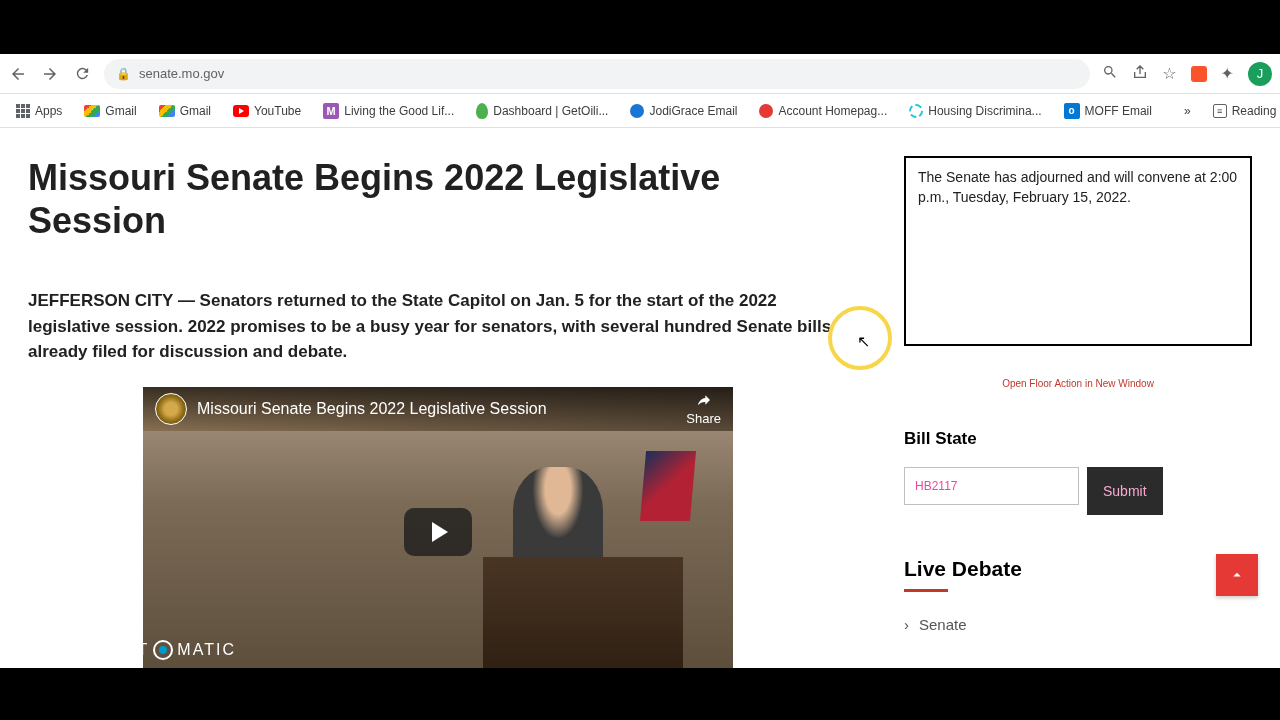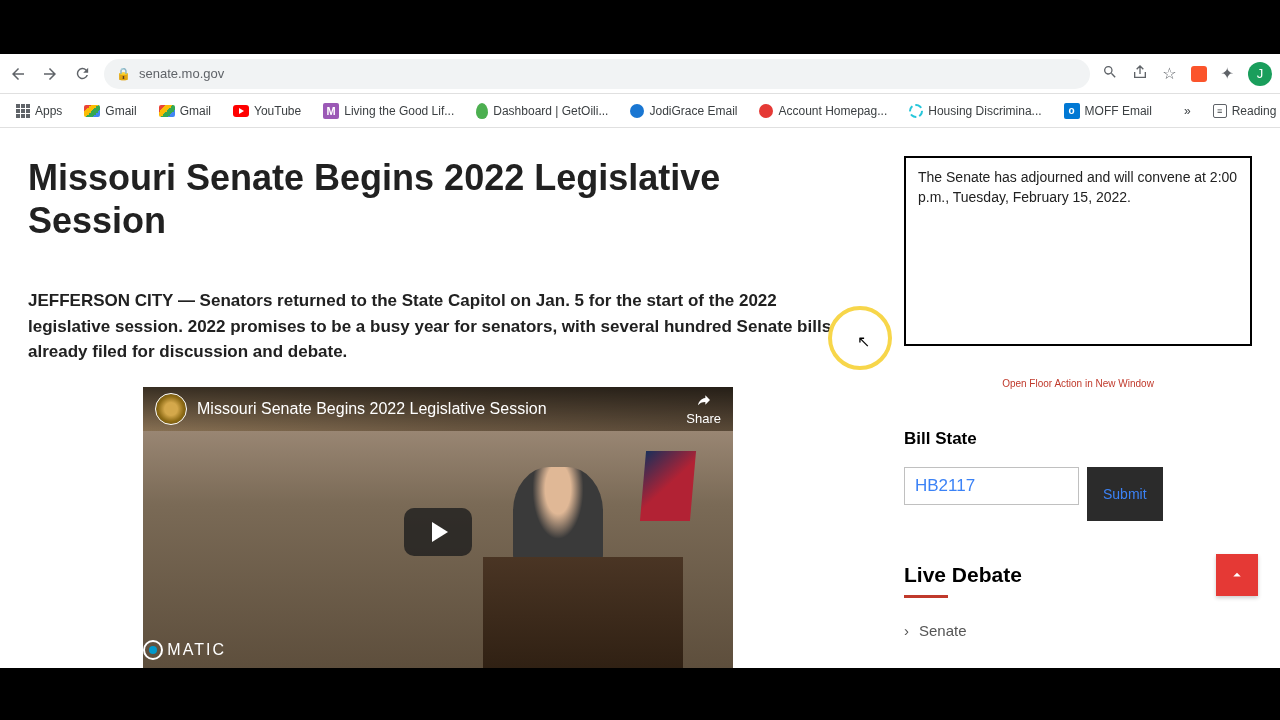--- a/index.html
+++ b/index.html
@@ -35,30 +35,30 @@
 .play-triangle { width: 0; height: 0; border-left: 16px solid #fff; border-top: 10px solid transparent; border-bottom: 10px solid transparent; margin-left: 4px; }
 .video-scene { position: absolute; inset: 44px 0 0 0; background: linear-gradient(180deg, #998673 0%, #7a6a56 30%, #5c4d3b 100%); }
 .podium { position: absolute; bottom: 0; right: 50px; width: 200px; height: 120px; background: linear-gradient(180deg, #4a3524 0%, #2e1f12 100%); }
 .speaker { position: absolute; bottom: 100px; right: 130px; width: 90px; height: 110px; background: radial-gradient(ellipse at 50% 20%, #e0b896 20%, #3a3a3a 40%); border-radius: 40% 40% 20% 20%; }
 .flag { position: absolute; top: 20px; right: 40px; width: 50px; height: 70px; background: linear-gradient(135deg, #1a2f5a 0%, #b22234 50%); transform: skew(-5deg); }
 
 .notice-box { border: 2px solid #000; padding: 10px 12px; font-size: 14px; color: #212121; line-height: 1.4; height: 190px; }
 .open-link { color: #c0392b; text-align: center; font-size: 10px; margin: 32px 0 40px; display: block; cursor: pointer; }
 .sidebar-heading { font-size: 17px; font-weight: bold; margin-bottom: 18px; }
 .search-row { display: flex; gap: 8px; margin-bottom: 42px; }
-.search-input { width: 175px; height: 38px; border: 1px solid #c0c0c0; padding: 0 10px; font-size: 17px; color: #3b82f6; }
-.submit-btn { height: 54px; padding: 0 16px; background: #2b2b2b; color: #3b82f6; border: none; font-size: 14px; cursor: pointer; }
+.search-input { width: 175px; height: 38px; border: 1px solid #c0c0c0; padding: 0 10px; font-size: 12px; color: #ec4899; }
+.submit-btn { height: 48px; padding: 0 16px; background: #2b2b2b; color: #f9a8d4; border: none; font-size: 14px; cursor: pointer; }
 .live-debate-h { font-size: 21px; font-weight: bold; margin-bottom: 8px; }
 .red-underline { width: 44px; height: 3px; background: #c0392b; margin-bottom: 24px; }
 .debate-item { display: flex; align-items: center; gap: 10px; color: #555; font-size: 15px; cursor: pointer; }
 
 .cursor-highlight { position: absolute; width: 64px; height: 64px; border: 4px solid #f7d64a; border-radius: 50%; top: 252px; left: 828px; pointer-events: none; }
 .cursor-arrow { position: absolute; top: 278px; left: 857px; font-size: 16px; color: #000; pointer-events: none; }
 
-.watermark { position: absolute; left: 10px; bottom: 58px; color: #fff; font-size: 11px; letter-spacing: 1px; line-height: 1.5; z-index: 10; }
+.watermark { position: absolute; left: 20px; bottom: 58px; color: #fff; font-size: 11px; letter-spacing: 1px; line-height: 1.5; z-index: 10; }
 .wm-main { font-size: 16px; font-weight: 300; letter-spacing: 2px; display: flex; align-items: center; gap: 4px; }
 .wm-circle { width: 20px; height: 20px; border: 2px solid #fff; border-radius: 50%; display: inline-flex; align-items: center; justify-content: center; }
 .wm-inner { width: 8px; height: 8px; background: #0099cc; border-radius: 50%; }
 
 .scroll-top { position: absolute; right: 22px; bottom: 72px; width: 42px; height: 42px; background: #e53935; display: flex; align-items: center; justify-content: center; cursor: pointer; box-shadow: 0 2px 4px rgba(0,0,0,0.2); }
 .scroll-top svg { fill: #fff; }
 
 .ic-apps { display: grid; grid-template-columns: repeat(3, 4px); grid-template-rows: repeat(3, 4px); gap: 1px; }
 .ic-apps span { background: #5f6368; }
 .ic-gmail { width: 16px; height: 12px; background: linear-gradient(135deg, #ea4335 25%, #fbbc04 25% 50%, #34a853 50% 75%, #4285f4 75%); border-radius: 2px; }

